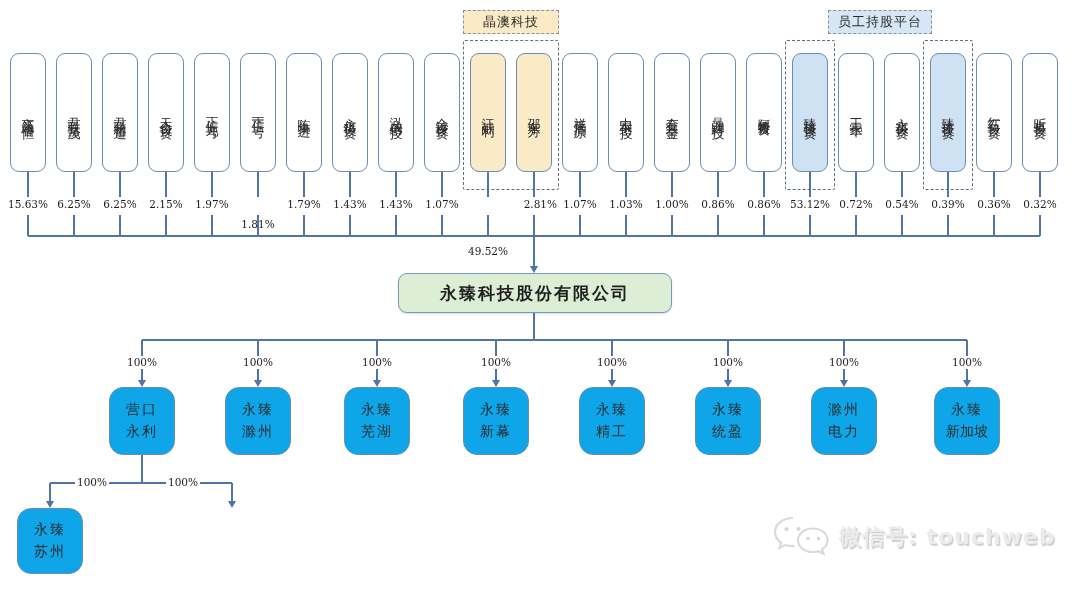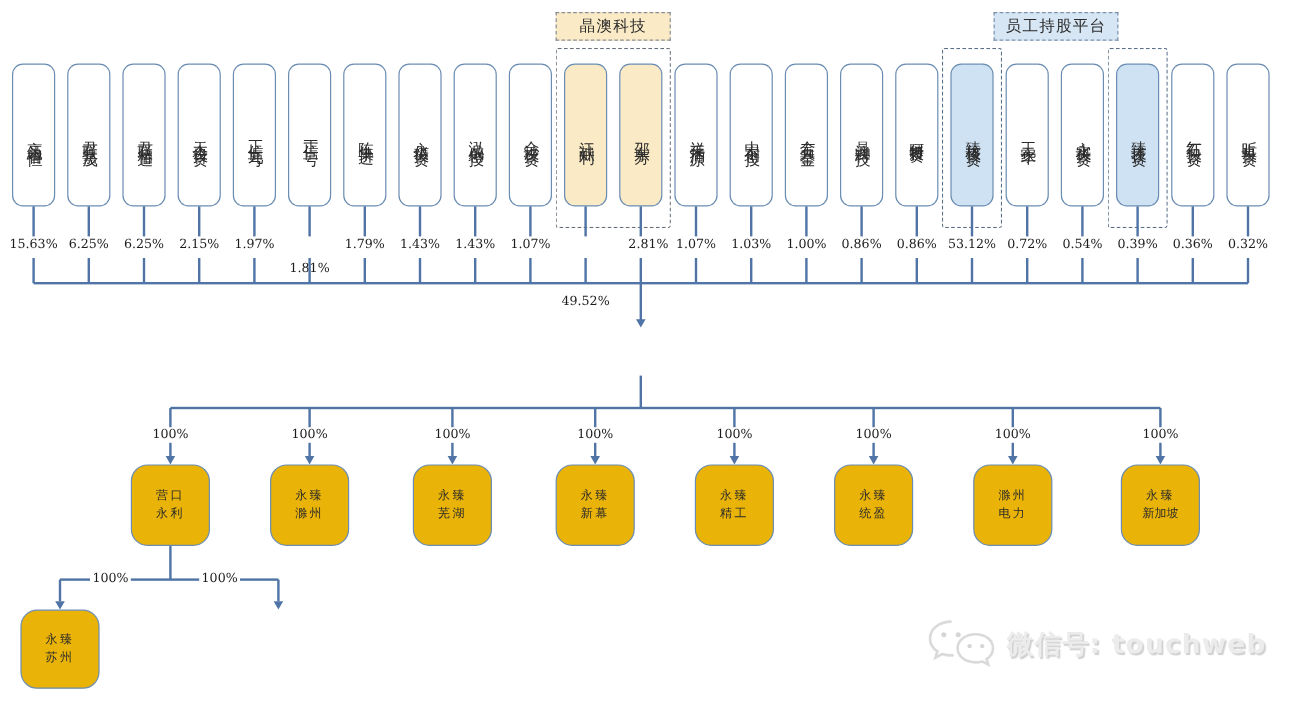--- a/index.html
+++ b/index.html
@@ -43,24 +43,24 @@
   }
   .tag.yellow{background:#faeac5;border:1.3px dashed #8a8f99;}
   .tag.blue{background:#d7e6f4;border:1.3px dashed #7d93ad;}
   .company{
     position:absolute;box-sizing:border-box;display:flex;align-items:center;justify-content:center;
     background:#ddeed6;border:1.6px solid #7a99b8;border-radius:9px;
     box-shadow:0 1px 2px rgba(100,120,140,.25);
     font-size:17px;font-weight:bold;color:#1f1f1f;letter-spacing:2px;
   }
   .sub-box{
-    position:absolute;box-sizing:border-box;background:#eab308;
+    position:absolute;box-sizing:border-box;background:#0ea5e9;
     border:1.5px solid #6b8db3;border-radius:14px;
     display:flex;flex-direction:column;align-items:center;justify-content:center;
-    font-size:10px;color:#2b2b2b;line-height:1.55;letter-spacing:2px;text-align:left;
+    font-size:14px;color:#2b2b2b;line-height:1.55;letter-spacing:2px;text-align:left;
   }
   .watermark{
     position:absolute;display:flex;align-items:center;gap:9px;
     font-family:"DejaVu Sans","Liberation Sans",sans-serif;
   }
   .wm-text{
     font-size:22px;color:#ececec;font-weight:bold;letter-spacing:1px;
     text-shadow:1.5px 1.5px 1px #cfcfcf, -1px -1px 0 #ffffff;
   }
 </style>
@@ -69,20 +69,23 @@
 
 <div id="stage">
 
   <div class="tag yellow" style="left:463px;top:10px;width:96px;height:24px;">晶澳科技</div>
   <div class="tag blue" style="left:828px;top:10px;width:104px;height:24px;">员工持股平台</div>
 
   <div class="dash-rect" style="left:463px;top:40px;width:96px;height:150px;border-color:#666e78;"></div>
   <div class="dash-rect" style="left:785px;top:40px;width:50px;height:150px;border-color:#5c6f88;"></div>
   <div class="dash-rect" style="left:923px;top:40px;width:50px;height:150px;border-color:#5c6f88;"></div>
 
+  <div class="company" style="left:398px;top:273px;width:274px;height:40px;">
+    <span>永臻科技股份有限公司</span>
+  </div>
 
   <div class="watermark" style="left:772px;top:514px;">
     <svg width="58" height="46" viewBox="0 0 58 46">
       <g fill="none" stroke="#dadada" stroke-width="2.2">
         <path d="M21,4 C10.5,4 3,10.2 3,18 c0,4.4 2.4,8.2 6.2,10.8 L7.5,34 l5.8-3 c2.3,0.8 5,1.2 7.7,1.2 0.6,0 1.2,0 1.8-0.1"></path>
         <path d="M41,14.5 c-8.4,0-15,5.1-15,11.7 0,6.6 6.6,11.8 15,11.8 1.9,0 3.8-0.3 5.5-0.8 l5,2.6 -1.4-4.5 c3.3-2.1 5.4-5.4 5.4-9.1 C55.5,19.6 49.4,14.5 41,14.5z"></path>
       </g>
       <g fill="#d6d6d6">
         <circle cx="14.5" cy="15" r="2.1"></circle>
         <circle cx="26.5" cy="15" r="2.1"></circle>

